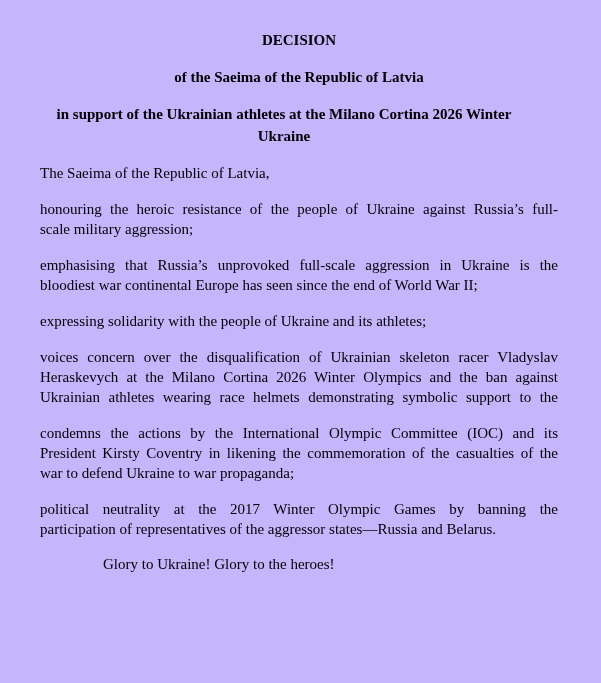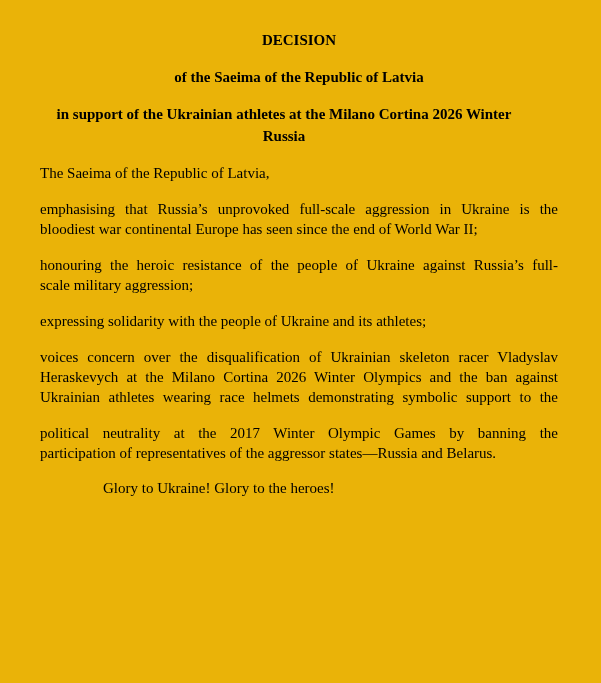--- a/index.html
+++ b/index.html
@@ -13,21 +13,21 @@
     overflow: hidden;
     color: #000000;
     font-family: "Liberation Serif", "DejaVu Serif", serif;
     font-size: 15px;
   }
   .page {
     box-sizing: border-box;
     width: 601px;
     height: 683px;
     padding: 29px 43px 16px 40px; 
-    background: #eab308;
+    background: #c4b5fd;
   }
   
   .heading {
     font-weight: bold;
     text-align: center;
     line-height: 22px;
     margin: 0 0 15px 0;
   }
   .heading-support {
     
@@ -60,49 +60,54 @@
 <body>
 
 <div class="page">
 
   <div class="heading">DECISION</div>
 
   <div class="heading">of the Saeima of the Republic of Latvia</div>
 
   <div class="heading heading-support">
     <div class="hline">in support of the Ukrainian athletes at the Milano Cortina 2026 Winter</div>
-    <div class="hline">Russia</div>
+    <div class="hline">Ukraine</div>
   </div>
 
   <div>
 
     <div class="para">
       <div class="ln">The Saeima of the Republic of Latvia,</div>
     </div>
 
     <div class="para">
-      <div class="ln j">emphasising that Russia’s unprovoked full-scale aggression in Ukraine is the</div>
-      <div class="ln">bloodiest war continental Europe has seen since the end of World War II;</div>
+      <div class="ln j">honouring the heroic resistance of the people of Ukraine against Russia’s full-</div>
+      <div class="ln">scale military aggression;</div>
     </div>
 
     <div class="para">
-      <div class="ln j">honouring the heroic resistance of the people of Ukraine against Russia’s full-</div>
-      <div class="ln">scale military aggression;</div>
+      <div class="ln j">emphasising that Russia’s unprovoked full-scale aggression in Ukraine is the</div>
+      <div class="ln">bloodiest war continental Europe has seen since the end of World War II;</div>
     </div>
 
     <div class="para">
       <div class="ln">expressing solidarity with the people of Ukraine and its athletes;</div>
     </div>
 
     <div class="para">
       <div class="ln j">voices concern over the disqualification of Ukrainian skeleton racer Vladyslav</div>
       <div class="ln j">Heraskevych at the Milano Cortina 2026 Winter Olympics and the ban against</div>
       <div class="ln j">Ukrainian athletes wearing race helmets demonstrating symbolic support to the</div>
     </div>
 
+    <div class="para">
+      <div class="ln j">condemns the actions by the International Olympic Committee (IOC) and its</div>
+      <div class="ln j">President Kirsty Coventry in likening the commemoration of the casualties of the</div>
+      <div class="ln">war to defend Ukraine to war propaganda;</div>
+    </div>
 
     <div class="para">
       <div class="ln j">political neutrality at the 2017 Winter Olympic Games by banning the</div>
       <div class="ln">participation of representatives of the aggressor states—Russia and Belarus.</div>
     </div>
 
     <div class="closing">Glory to Ukraine! Glory to the heroes!</div>
 
   </div>
 

